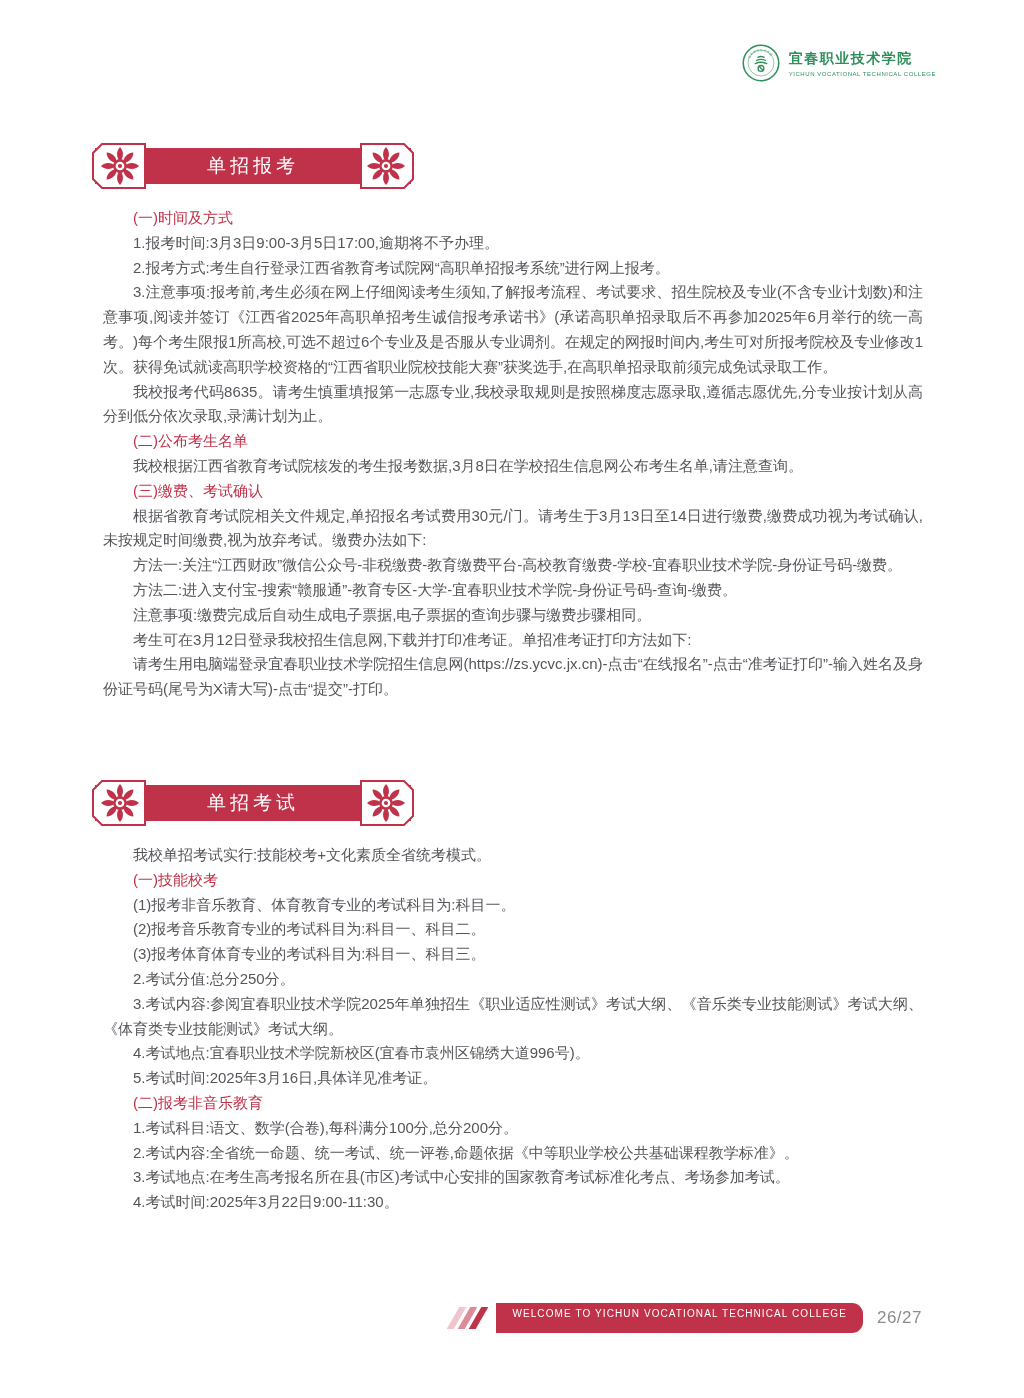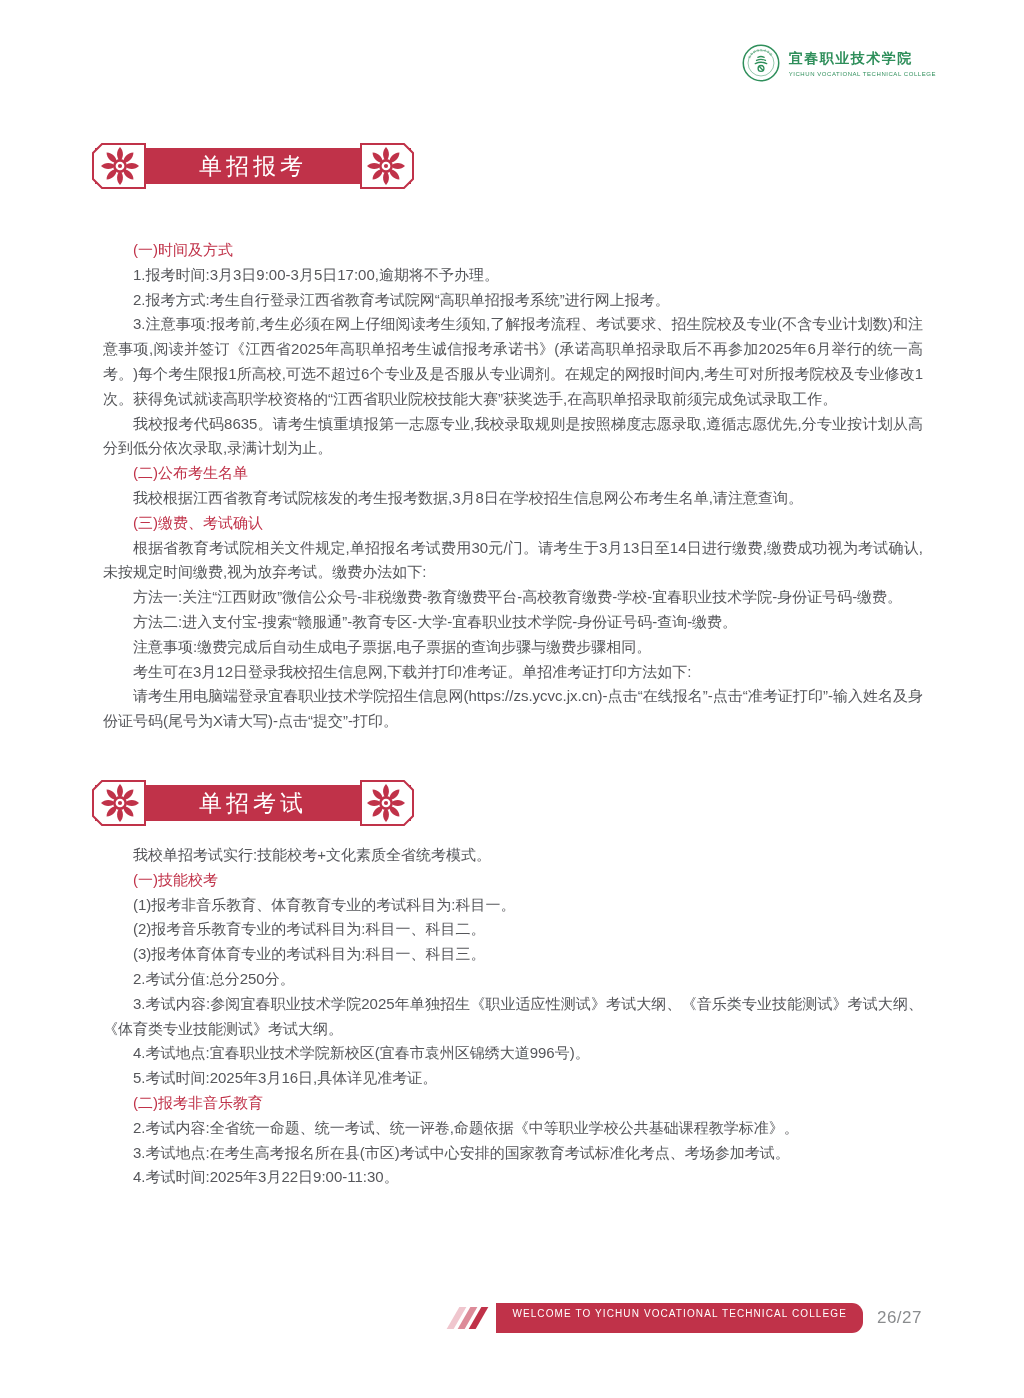--- a/index.html
+++ b/index.html
@@ -20,35 +20,35 @@
   .logo-names{display:flex;flex-direction:column;}
   .logo-cn{
     font-family:"Liberation Serif","DejaVu Serif",serif;font-weight:bold;
     font-size:14px;color:var(--green);letter-spacing:1.5px;white-space:nowrap;
   }
   .logo-en{font-size:6px;color:var(--green);letter-spacing:0.55px;margin-top:3px;white-space:nowrap;}
   
   .banner{position:absolute;left:95px;width:316px;height:36px;background:var(--red);}
   .banner-title{
     position:absolute;inset:0;display:flex;align-items:center;justify-content:center;
-    color:#fff;font-size:23px;letter-spacing:4px;font-weight:500;
+    color:#fff;font-size:19px;letter-spacing:4px;font-weight:500;
   }
   .orn{position:absolute;top:-5px;width:54px;height:46px;}
   .orn.left{left:-3px;}
   .orn.right{right:-3px;}
   .orn svg{display:block;width:100%;height:100%;}
   .banner-1{top:148px;}
   .banner-2{top:785px;}
   
   .section-body{
     position:absolute;left:103px;width:820px;
     font-size:15px;line-height:24.8px;color:var(--body);
     text-align:justify;word-break:break-all;
   }
-  .body-1{top:206px;margin-top:32px;}
+  .body-1{top:206px;}
   .body-2{top:843px;}
   .section-body p{text-indent:2em;}
   .section-body p.heading{color:var(--red);}
   
   .footer{position:absolute;top:1307px;right:102px;display:flex;align-items:center;gap:14px;height:22px;}
   .stripes{display:flex;gap:4px;height:22px;transform:skewX(-30deg);}
   .stripe{width:7px;height:22px;}
   .stripe.s1{background:#f0c6ce;}
   .stripe.s2{background:#dd8b99;}
   .stripe.s3{background:var(--red);}
@@ -159,20 +159,21 @@
       <p class="para">我校单招考试实行:技能校考+文化素质全省统考模式。</p>
       <p class="heading">(一)技能校考</p>
       <p class="para">(1)报考非音乐教育、体育教育专业的考试科目为:科目一。</p>
       <p class="para">(2)报考音乐教育专业的考试科目为:科目一、科目二。</p>
       <p class="para">(3)报考体育体育专业的考试科目为:科目一、科目三。</p>
       <p class="para">2.考试分值:总分250分。</p>
       <p class="para">3.考试内容:参阅宜春职业技术学院2025年单独招生《职业适应性测试》考试大纲、《音乐类专业技能测试》考试大纲、《体育类专业技能测试》考试大纲。</p>
       <p class="para">4.考试地点:宜春职业技术学院新校区(宜春市袁州区锦绣大道996号)。</p>
       <p class="para">5.考试时间:2025年3月16日,具体详见准考证。</p>
       <p class="heading">(二)报考非音乐教育</p>
+      <p class="para">1.考试科目:语文、数学(合卷),每科满分100分,总分200分。</p>
       <p class="para">2.考试内容:全省统一命题、统一考试、统一评卷,命题依据《中等职业学校公共基础课程教学标准》。</p>
       <p class="para">3.考试地点:在考生高考报名所在县(市区)考试中心安排的国家教育考试标准化考点、考场参加考试。</p>
       <p class="para">4.考试时间:2025年3月22日9:00-11:30。</p>
     </div>
 
   <div class="footer">
     <div class="stripes">
       <div class="stripe s1"></div>
       <div class="stripe s2"></div>
       <div class="stripe s3"></div>

